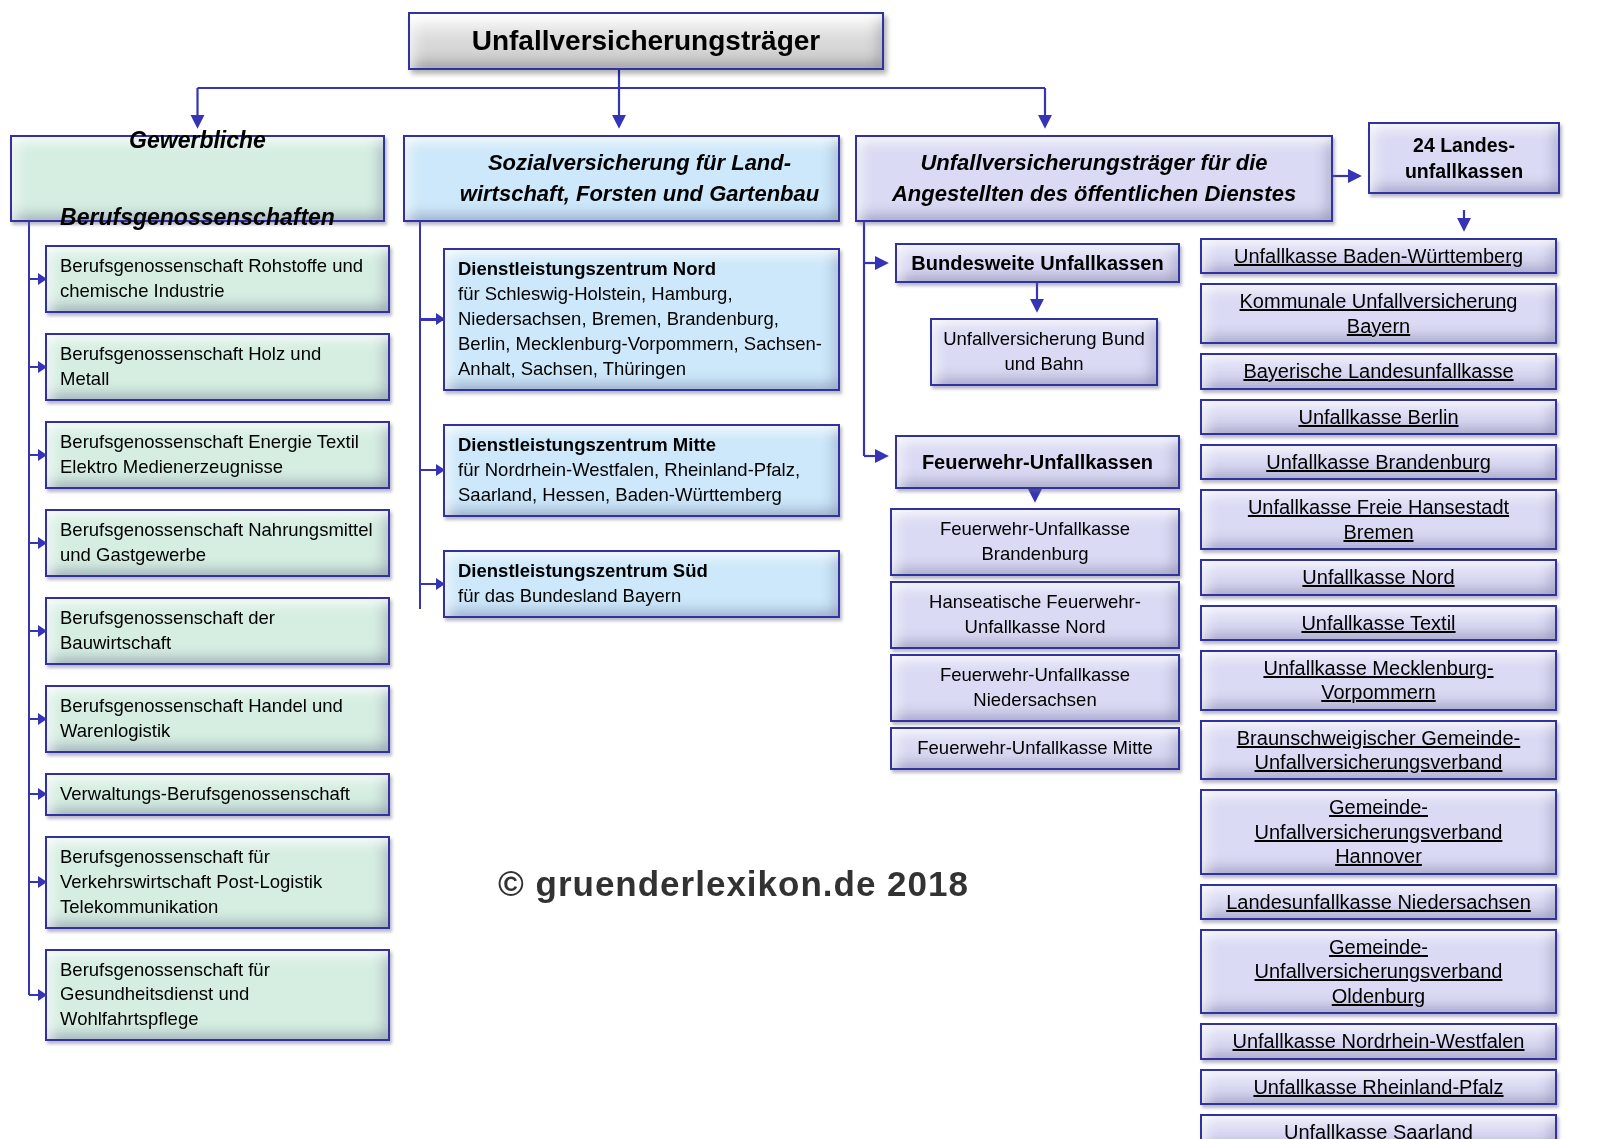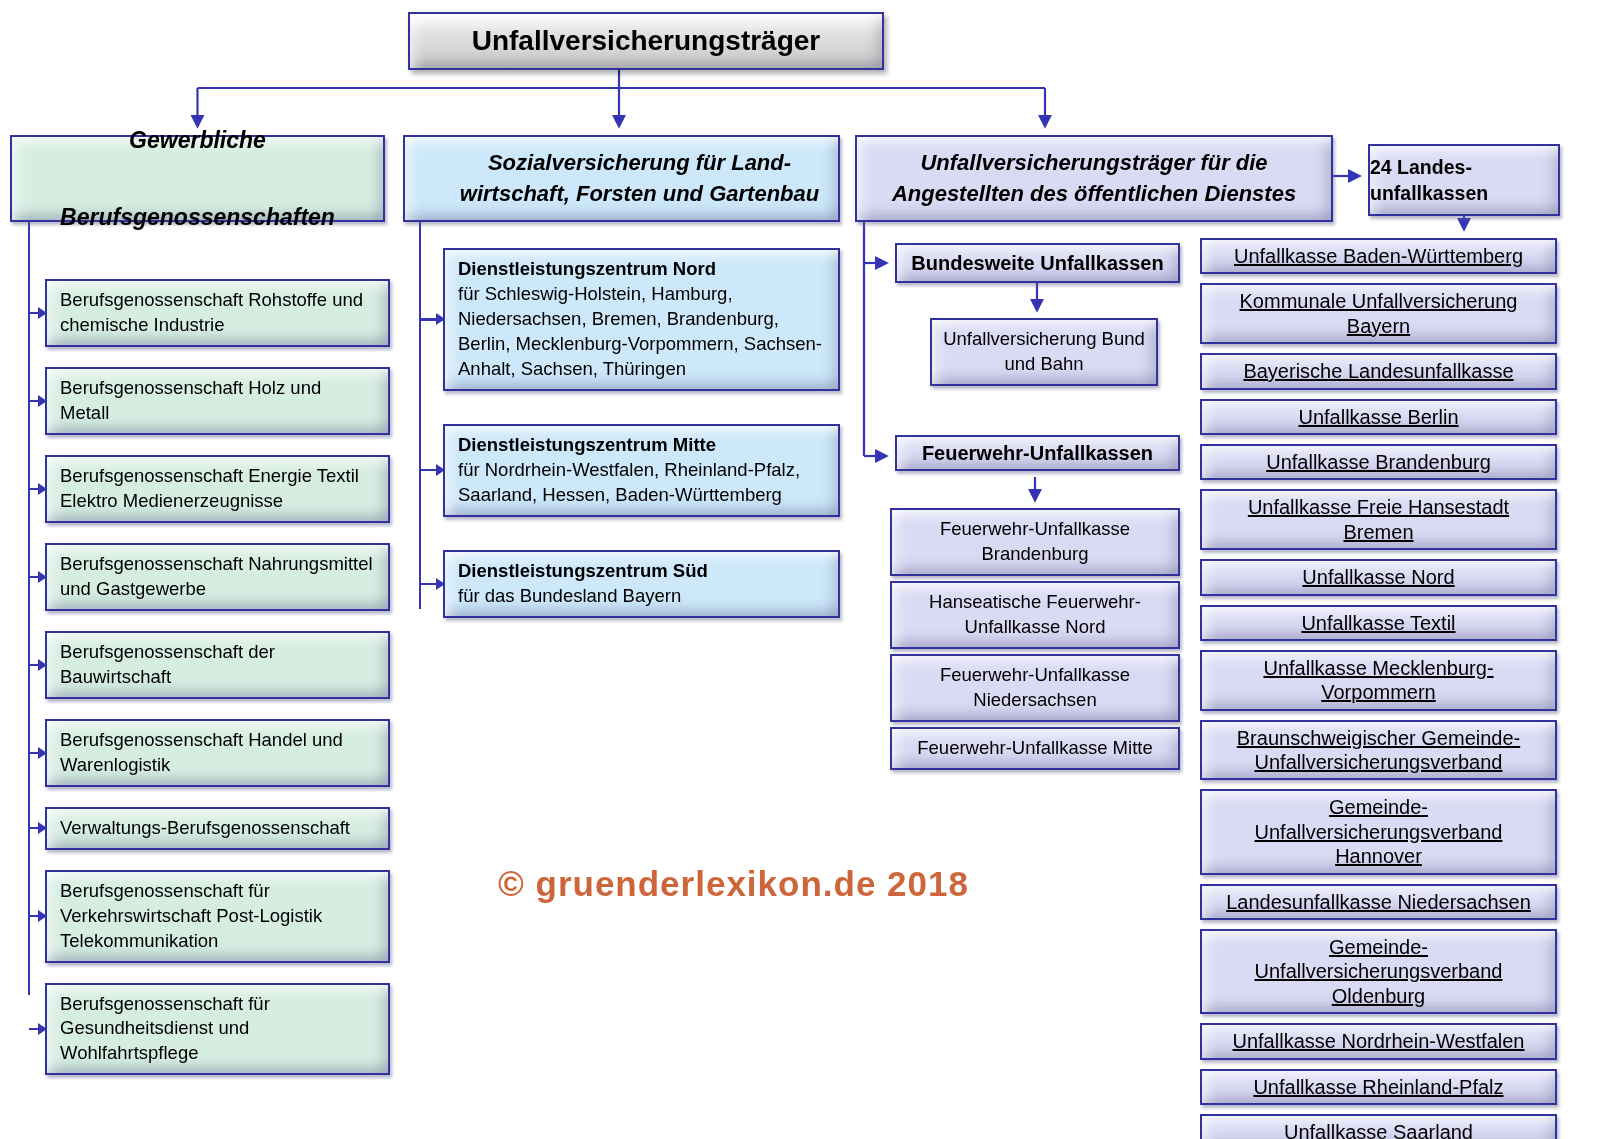--- a/index.html
+++ b/index.html
@@ -41,21 +41,21 @@
 
   .hdr{
     display:flex;flex-direction:column;justify-content:center;align-items:center;
     font-weight:bold;font-style:italic;font-size:22px;line-height:1.4;text-align:center;
   }
   .hdr-commercial{left:10px;top:135px;width:375px;height:87px;font-size:23px;gap:44px;}
   .hdr-agriculture{left:403px;top:135px;width:437px;height:87px;}
   .hdr-public{left:855px;top:135px;width:478px;height:87px;}
 
   .list{position:absolute;display:flex;flex-direction:column;z-index:2;}
-  .left-list{left:45px;top:245px;width:345px;gap:20px;margin-top:34px;}
+  .left-list{left:45px;top:245px;width:345px;gap:20px;}
   .mid-list{left:443px;top:248px;width:397px;gap:33px;}
   .fw-list{left:890px;top:508px;width:290px;gap:5px;}
   .uk-list{left:1200px;top:238px;width:357px;gap:9px;}
 
   .list .bx{position:relative;}
   .item{padding:7px 13px;font-size:18.5px;line-height:1.35;}
   .mid .nm{display:block;font-weight:bold;}
   .mid .dt{display:block;}
   .uk-item{padding:4px 11px;font-size:20px;line-height:1.22;text-decoration:underline;}
 
@@ -70,31 +70,31 @@
     border-left:9px solid var(--connector-blue,#3434b4);
   }
   .mid-list .arrow::before{left:-25px;width:25px;}
 
   .rail{position:absolute;width:2.2px;background:var(--connector-blue,#3434b4);z-index:1;}
   .rail-left{left:28px;top:222px;height:773px;}
   .rail-mid{left:419px;top:222px;height:387px;}
 
   .sub-hdr{display:flex;align-items:center;justify-content:center;font-weight:bold;font-size:20px;}
   .bundesweite{left:895px;top:243px;width:285px;height:40px;}
-  .feuerwehr{left:895px;top:435px;width:285px;height:36px;}
+  .feuerwehr{left:895px;top:435px;width:285px;height:54px;}
   .bund-bahn{left:930px;top:318px;width:228px;padding:7px 2px;font-size:18.5px;line-height:1.35;}
   .landes{
-    left:1368px;top:144px;width:192px;height:72px;
-    display:flex;flex-direction:column;justify-content:center;align-items:flex-start;
+    left:1368px;top:122px;width:192px;height:72px;
+    display:flex;flex-direction:column;justify-content:center;align-items:center;
     font-weight:bold;font-size:19.5px;line-height:1.35;text-align:center;
   }
 
   .watermark{
     position:absolute;left:498px;top:864px;z-index:3;
-    font-size:35px;font-weight:600;color:#c2410c;opacity:.8;letter-spacing:1px;
+    font-size:35px;font-weight:600;color:#000000;opacity:.8;letter-spacing:1px;
     pointer-events:none;
   }
 </style>
 </head>
 <body>
 
 <div class="canvas">
 
   <svg class="connectors" width="1622" height="1139" viewBox="0 0 1622 1139">
     <defs>

